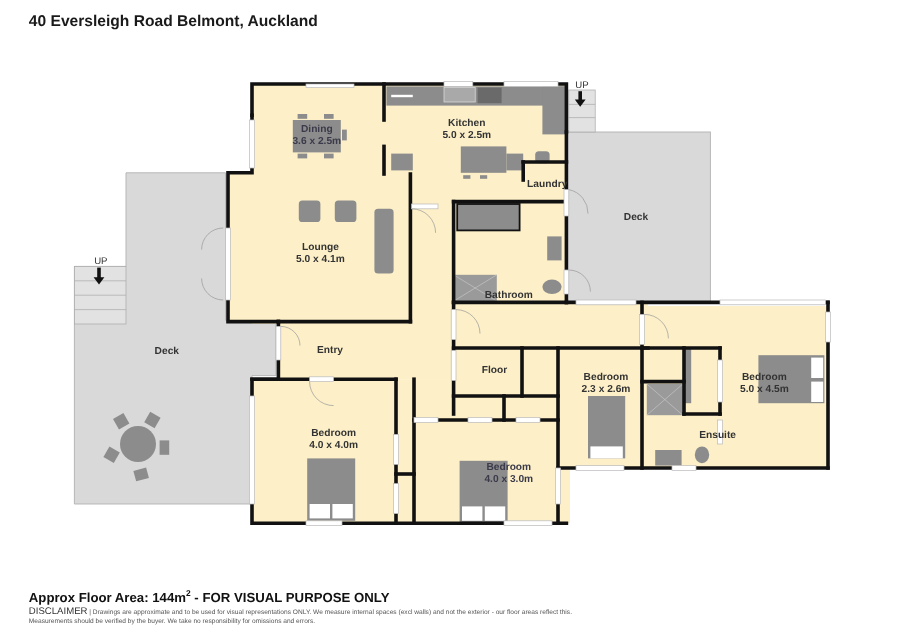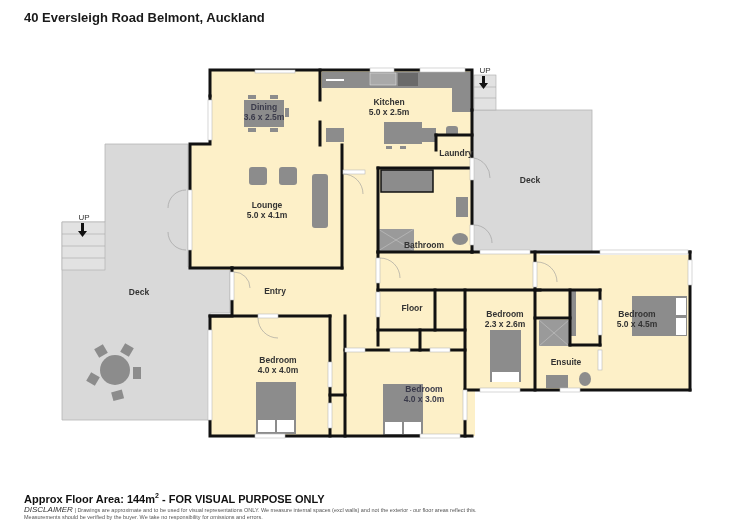--- a/index.html
+++ b/index.html
@@ -3,21 +3,21 @@
 <meta charset="utf-8">
 <style>
   html, body { margin: 0; padding: 0; background: #ffffff; }
   body { width: 750px; height: 530px; position: relative; overflow: hidden; font-family: "Liberation Sans", sans-serif; }
   .title { position: absolute; left: 24px; top: 10px; font-size: 13px; font-weight: bold; color: #1a1a1a; }
   .plan { position: absolute; left: 0; top: 0; }
   .footer { position: absolute; left: 24px; top: 492px; width: 700px; }
   .area { font-size: 11px; font-weight: bold; color: #111; }
   .area sup { font-size: 7px; }
   .disclaimer { font-size: 5.5px; color: #555; line-height: 7px; margin-top: 1px; }
-  .disclaimer .dh { font-size: 8px; font-style: italic; color: #333; margin-top: 14px; }
+  .disclaimer .dh { font-size: 8px; color: #333; margin-top: 14px; }
   .lbl { position: absolute; font-size: 8.5px; font-weight: bold; color: #333; text-align: center; line-height: 10px; white-space: nowrap; transform: translateX(-50%); }
   .lbl.onfurn { color: #3a3a4a; }
 </style>
 </head>
 <body>
 
 <div class="title">40 Eversleigh Road Belmont, Auckland</div>
 
 <svg class="plan" width="750" height="530" viewBox="0 0 750 530" xmlns="http://www.w3.org/2000/svg">
 
@@ -224,21 +224,21 @@
   <div>4.0 x 4.0m</div>
 </div>
 <div class="lbl onfurn" style="left:424px; top:384px;">
   <div>Bedroom</div>
   <div>4.0 x 3.0m</div>
 </div>
 <div class="lbl" style="left:505px; top:309px;">
   <div>Bedroom</div>
   <div>2.3 x 2.6m</div>
 </div>
-<div class="lbl" style="left:548px; top:357px;padding-left:36px;">
+<div class="lbl" style="left:580px; top:357px;padding-left:36px;">
   <div>Ensuite</div>
 </div>
 <div class="lbl" style="left:637px; top:309px;">
   <div>Bedroom</div>
   <div>5.0 x 4.5m</div>
 </div>
 <div class="lbl" style="left:139px; top:287px;">
   <div>Deck</div>
 </div>
 <div class="lbl" style="left:530px; top:175px;">

